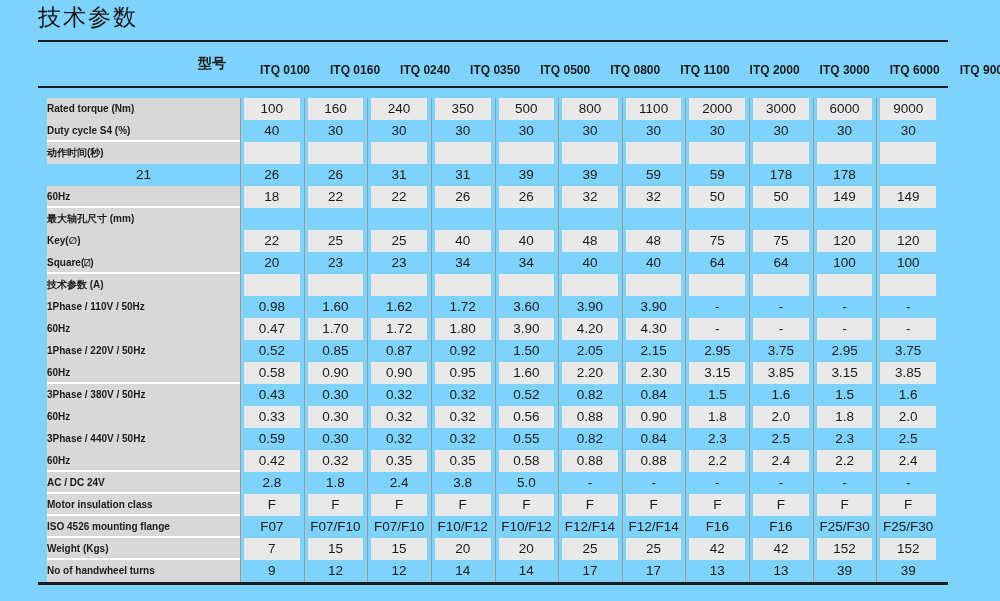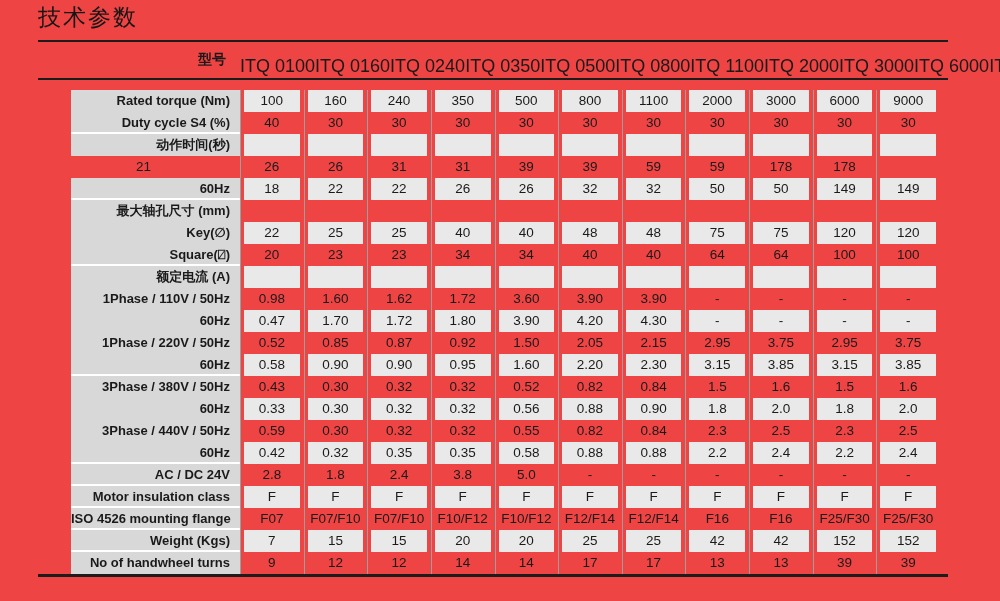--- a/index.html
+++ b/index.html
@@ -1,43 +1,43 @@
 <!DOCTYPE html>
 <html><head>
 <meta charset="utf-8">
 <style>
   html,body{margin:0;padding:0;background:#ffffff;}
   .page{
-    position:relative;width:1000px;height:601px;background:#ef4444;
+    position:relative;width:1000px;height:601px;background:#7dd3fc;
     font-family:"Liberation Sans","DejaVu Sans",sans-serif;color:#1a1a1a;
     overflow:hidden;
   }
   .title{
     position:absolute;left:38px;top:2px;font-size:23px;letter-spacing:2px;color:#151515;
   }
   .table-wrap{position:absolute;left:38px;top:40px;width:910px;}
   .rule{height:2px;background:#1c1c1c;}
   .rule.thick{height:3px;}
   .grid-row{
     margin-left:9px;width:893px;display:grid;
     grid-template-columns:193px repeat(11,1fr);
   }
-  .header-row{height:36px;align-items:center;}
+  .header-row{height:44px;align-items:center;gap:20px;}
   .model-label{
     text-align:right;padding-right:14px;font-weight:bold;font-size:14px;
   }
   .model-cell{
-    text-align:center;font-weight:normal;font-size:18px;white-space:nowrap;margin-top:12px;
+    text-align:center;font-weight:bold;font-size:12px;white-space:nowrap;margin-top:12px;
   }
   .tbody{position:relative;margin-top:10px;}
   .vline{position:absolute;top:0;bottom:0;width:1px;background:#9d9d9d;}
   .row{height:22px;line-height:22px;}
   .lbl{
-    background:#d8d8d8;text-align:right;padding-right:10px;font-weight:bold;
-    font-size:13px;white-space:nowrap;position:relative;margin-left:24px;
+    background:#d8d8d8;padding-right:10px;font-weight:bold;
+    font-size:10px;white-space:nowrap;position:relative;
   }
   .cell{
     text-align:center;font-size:13.5px;padding:0 4px;background-clip:content-box;
     white-space:nowrap;
   }
   .row.striped .cell{background-color:#e9e9e9;background-clip:content-box;}
   .row.sep .lbl::after{
     content:"";position:absolute;left:0;right:0;bottom:0;height:2px;background:#fff;
   }
 </style>
@@ -175,21 +175,21 @@
           <div class="cell">34</div>
           <div class="cell">34</div>
           <div class="cell">40</div>
           <div class="cell">40</div>
           <div class="cell">64</div>
           <div class="cell">64</div>
           <div class="cell">100</div>
           <div class="cell">100</div>
         </div>
         <div class="grid-row row striped">
-          <div class="lbl">额定电流 (A)</div>
+          <div class="lbl">技术参数 (A)</div>
           <div class="cell"></div>
           <div class="cell"></div>
           <div class="cell"></div>
           <div class="cell"></div>
           <div class="cell"></div>
           <div class="cell"></div>
           <div class="cell"></div>
           <div class="cell"></div>
           <div class="cell"></div>
           <div class="cell"></div>

